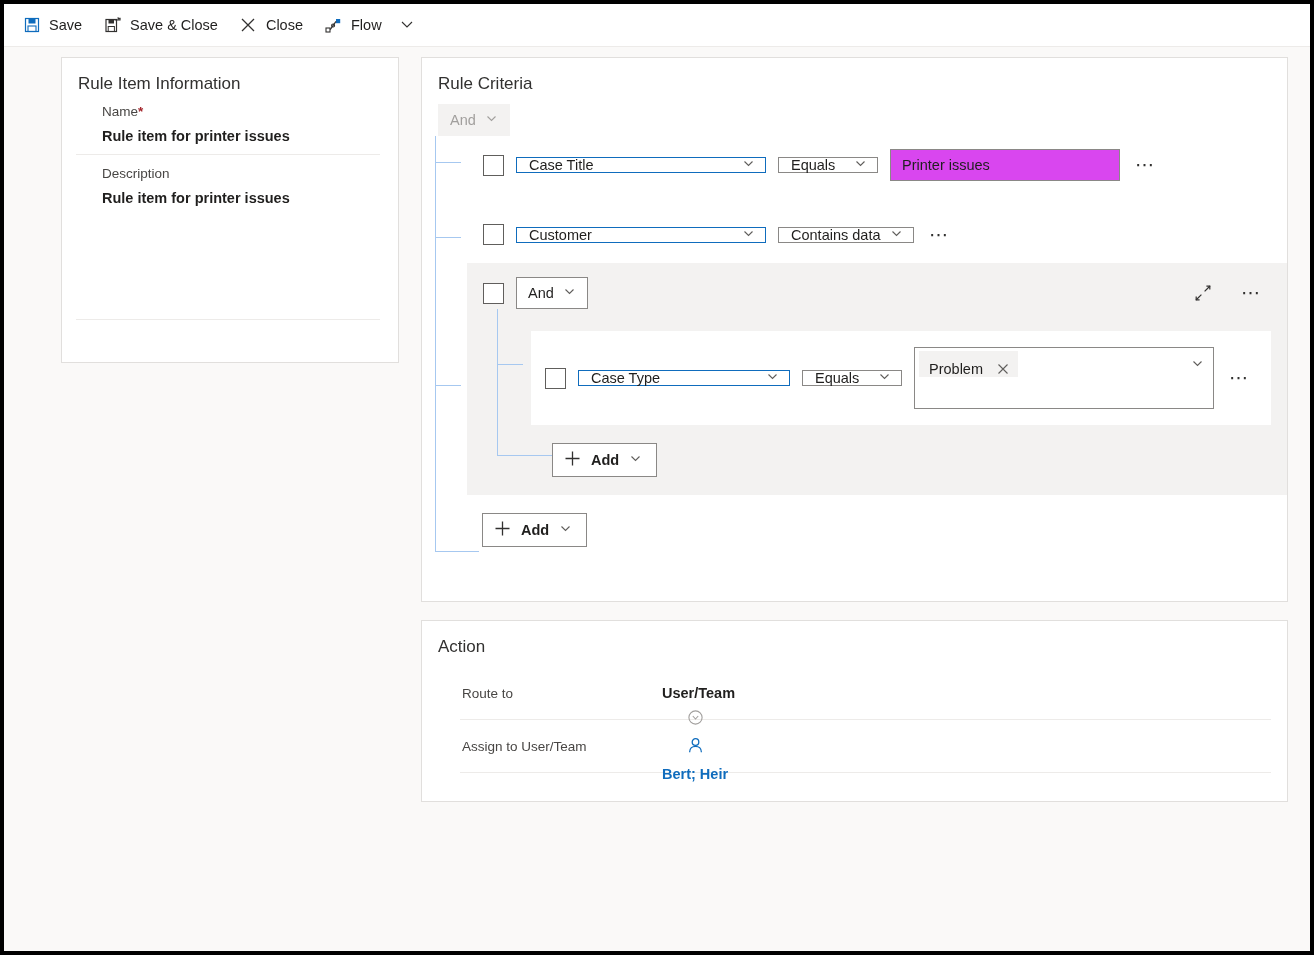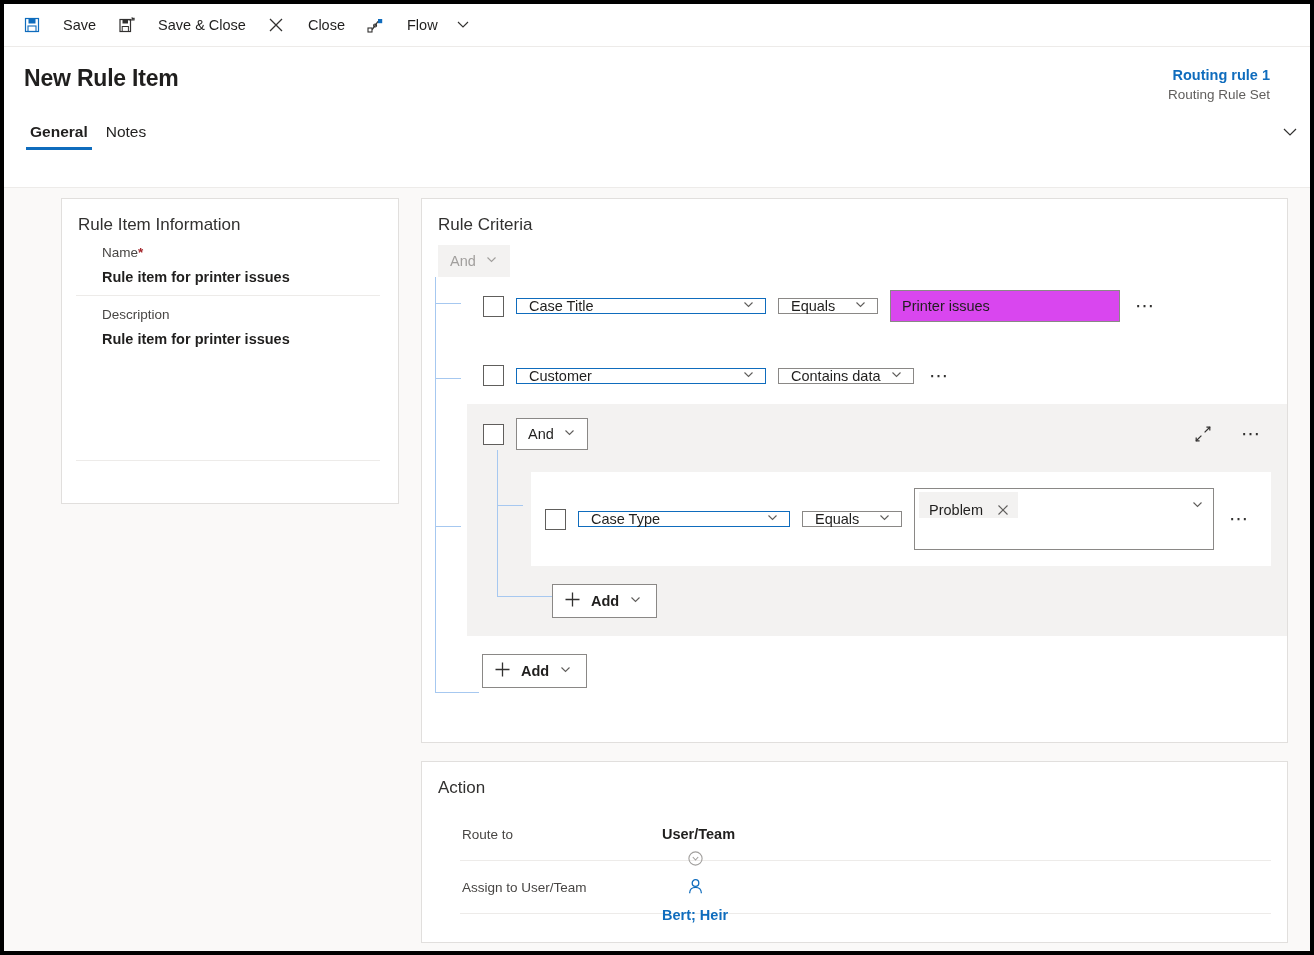--- a/index.html
+++ b/index.html
@@ -20,21 +20,21 @@
   }
 
   
   .cmdbar {
     height:43px; background:#ffffff;
     border-bottom:1px solid #edebe9;
     display:flex; align-items:center;
     padding-left:8px;
   }
   .cmd {
-    display:flex; align-items:center; gap:23px;
+    display:flex; align-items:center; gap:9px;
     height:30px; padding:0 11px; cursor:pointer;
     font-size:14.5px; color:#201f1e;
     white-space:nowrap;
   }
   .cmd .glyph { display:flex; align-items:center; justify-content:center; width:17px; height:17px; }
   .cmd-chevron { padding:0 6px; height:30px; display:flex; align-items:center; cursor:pointer; }
 
   
   .header {
     background:#ffffff; border-bottom:1px solid #edebe9;
@@ -229,41 +229,20 @@
 
     <div class="cmd-chevron">
       <span>
         <svg width="16" height="16" viewBox="0 0 16 16">
           <path d="M3 6 L8 11 L13 6" fill="none" stroke="#323130" stroke-width="1.1"></path>
         </svg>
       </span>
     </div>
   </div>
 
-  <div class="header">
-    <div class="page-title">New Rule Item</div>
-
-    <div class="header-right">
-      <div class="hdr-link">Routing rule 1</div>
-      <div class="hdr-sub">Routing Rule Set</div>
-    </div>
-
-    <div class="hdr-caret">
-      <span>
-        <svg width="20" height="20" viewBox="0 0 20 20">
-          <path d="M4 7 L10 13 L16 7" fill="none" stroke="#323130" stroke-width="1.2"></path>
-        </svg>
-      </span>
-    </div>
-
-    <div class="tabs">
-      <div class="tab active">General</div>
-      <div class="tab">Notes</div>
-    </div>
-  </div>
 
   <div class="body">
 
     <div class="col-left">
       <div class="card info-card">
         <div class="section-title">Rule Item Information</div>
 
         <div class="field">
           <div class="field-label">
             <span>Name</span><span class="req">*</span>

